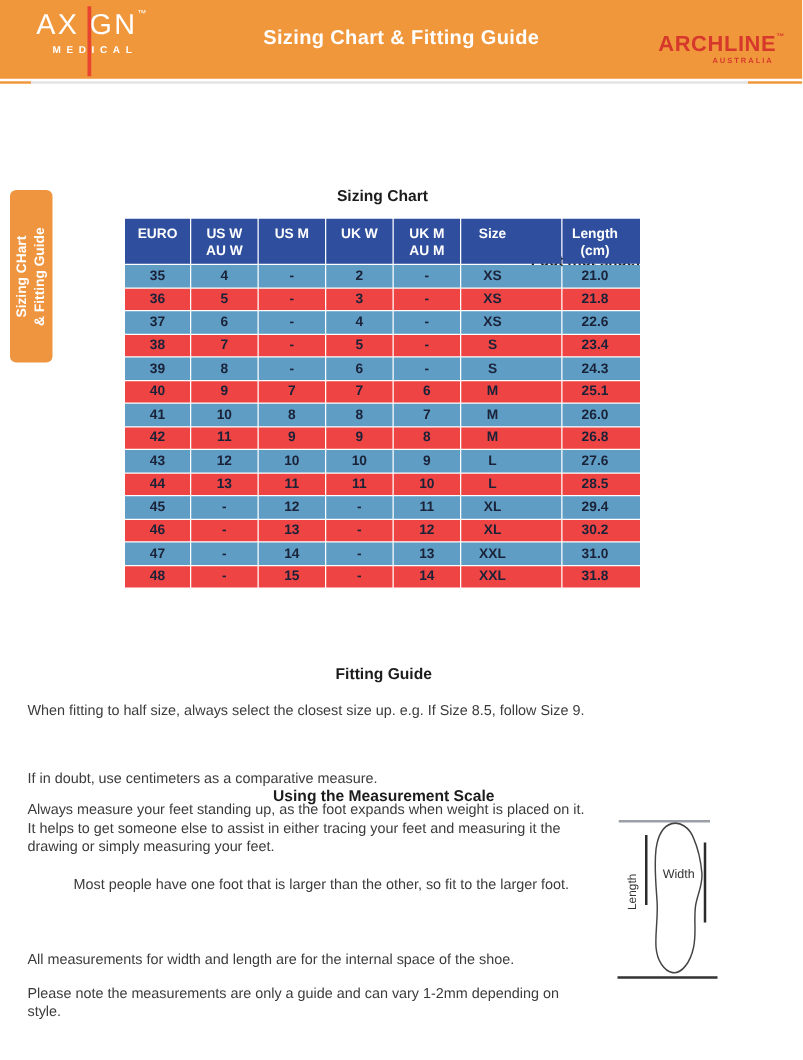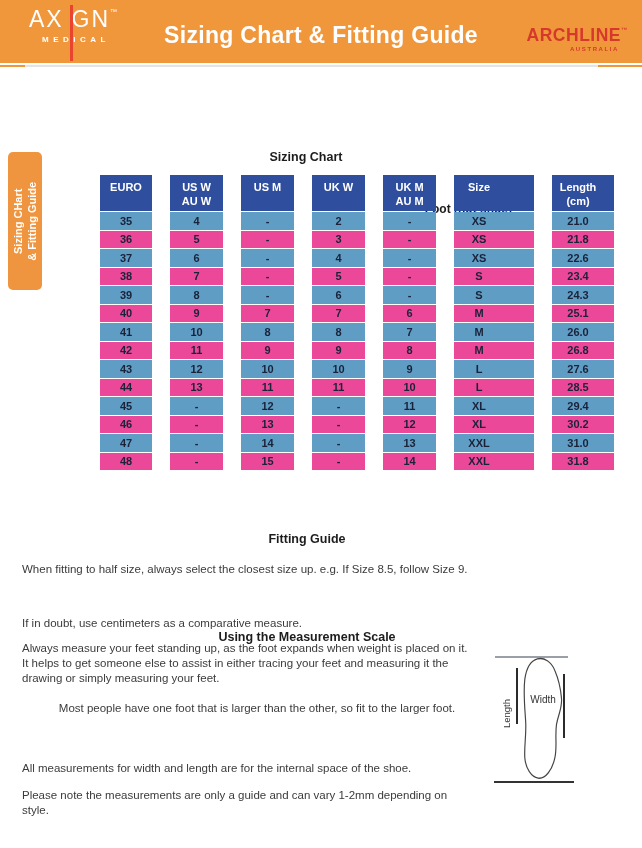--- a/index.html
+++ b/index.html
@@ -11,51 +11,51 @@
   .top-divider{position:absolute;left:0;top:65px;width:642px;height:2px;
     background:linear-gradient(to right,#F0973C 0,#F0973C 25px,#e4e4e4 25px,#e4e4e4 598px,#F0973C 598px,#F0973C 100%);}
   .axign{position:absolute;left:24px;top:7px;width:100px;color:#fff;text-align:center;}
   .axign .row1{position:relative;display:flex;justify-content:center;align-items:flex-start;
     font-size:23px;font-weight:400;letter-spacing:2px;line-height:1.1;}
   .axign .gap{width:8px;}
   .axign .tm{font-size:7px;position:relative;top:1px;}
   .axign .redline{position:absolute;left:46px;top:-2px;width:2.5px;height:56px;background:#E8442E;}
   .axign .row2{font-size:8px;font-weight:bold;letter-spacing:4.5px;margin-top:3px;padding-left:4px;}
   .doc-title{position:absolute;left:0;right:0;top:22px;text-align:center;color:#fff;
-    font-size:23px;font-weight:bold;letter-spacing:.3px;}
+    font-size:16px;font-weight:bold;letter-spacing:.3px;}
   .archline{position:absolute;right:14px;top:27px;color:#D6392C;text-align:right;}
   .archline .row1{font-size:17.5px;font-weight:bold;letter-spacing:.5px;line-height:1;}
   .archline .tm{font-size:6.5px;vertical-align:top;}
   .archline .row2{font-size:6px;font-weight:bold;letter-spacing:1.6px;margin-top:1px;padding-right:9px;}
 
   
   .side-tab{position:absolute;left:8px;top:152px;width:34px;height:138px;background:#F0953F;
     border-radius:5px;display:flex;align-items:center;justify-content:center;}
   .side-tab .txt{transform:rotate(-90deg);white-space:nowrap;color:#fff;font-weight:bold;
     font-size:11px;line-height:1.3;text-align:center;}
 
   
   .chart-title{position:absolute;left:100px;top:150px;width:412px;text-align:center;
     font-size:12.5px;font-weight:bold;color:#1c1c1c;}
   .foot-note{position:absolute;right:130px;top:158px;font-size:12px;font-weight:bold;color:#1c1c1c;margin-top:44px;}
 
   .size-table{position:absolute;left:100px;top:175px;width:412px;display:flex;
     flex-direction:column;row-gap:1px;}
-  .thead,.tr{display:grid;grid-template-columns:52px 53px 53px 53px 53px 80px 62px;column-gap:18px;}
+  .thead,.tr{display:grid;grid-template-columns:52px 53px 53px 53px 53px 80px 62px;column-gap:1px;}
   .th{background:#2F4F9E;color:#fff;font-size:11px;font-weight:bold;height:36px;
     display:flex;flex-direction:column;align-items:center;padding-top:5px;box-sizing:border-box;
     line-height:1.3;}
   .th:nth-child(6){padding-right:30px;}
   .th:nth-child(7){padding-right:10px;}
   .td{height:17.5px;display:flex;align-items:center;justify-content:center;
     font-size:11px;font-weight:bold;color:#1a2238;box-sizing:border-box;}
   .td:nth-child(6){padding-right:30px;}
   .td:nth-child(7){padding-right:10px;}
   .tr.blu .td{background:#5F9DC5;}
-  .tr.lav .td{background:#ec4899;}
+  .tr.lav .td{background:#ef4444;}
 
   
   .h-center{position:absolute;left:22px;width:570px;text-align:center;
     font-size:12.5px;font-weight:bold;color:#1c1c1c;margin-top:40px;}
   .para{position:absolute;left:22px;font-size:11.5px;color:#3b3b3b;line-height:15px;}
 
   
   .diagram{position:absolute;left:492px;top:646px;width:145px;height:150px;}
   .d-topline{position:absolute;left:3px;top:10px;width:73px;height:2px;background:#9aa0a6;}
   .d-botline{position:absolute;left:2px;top:135px;width:80px;height:1.5px;background:#333;}

